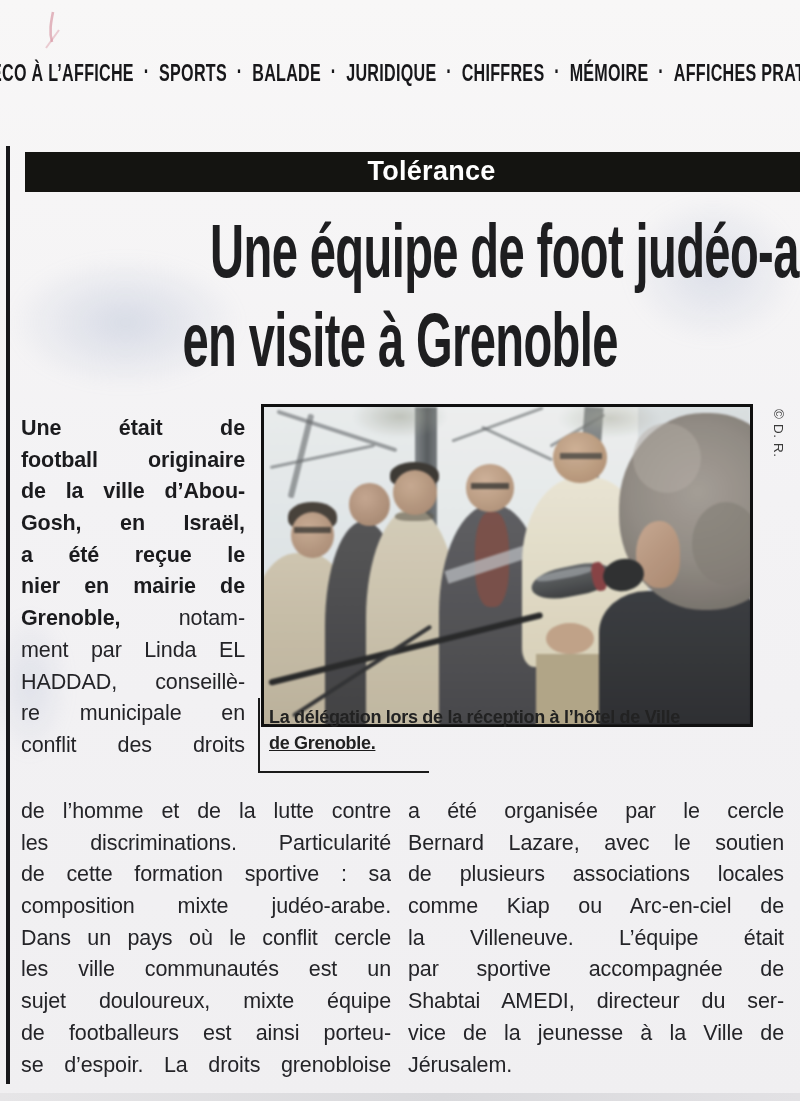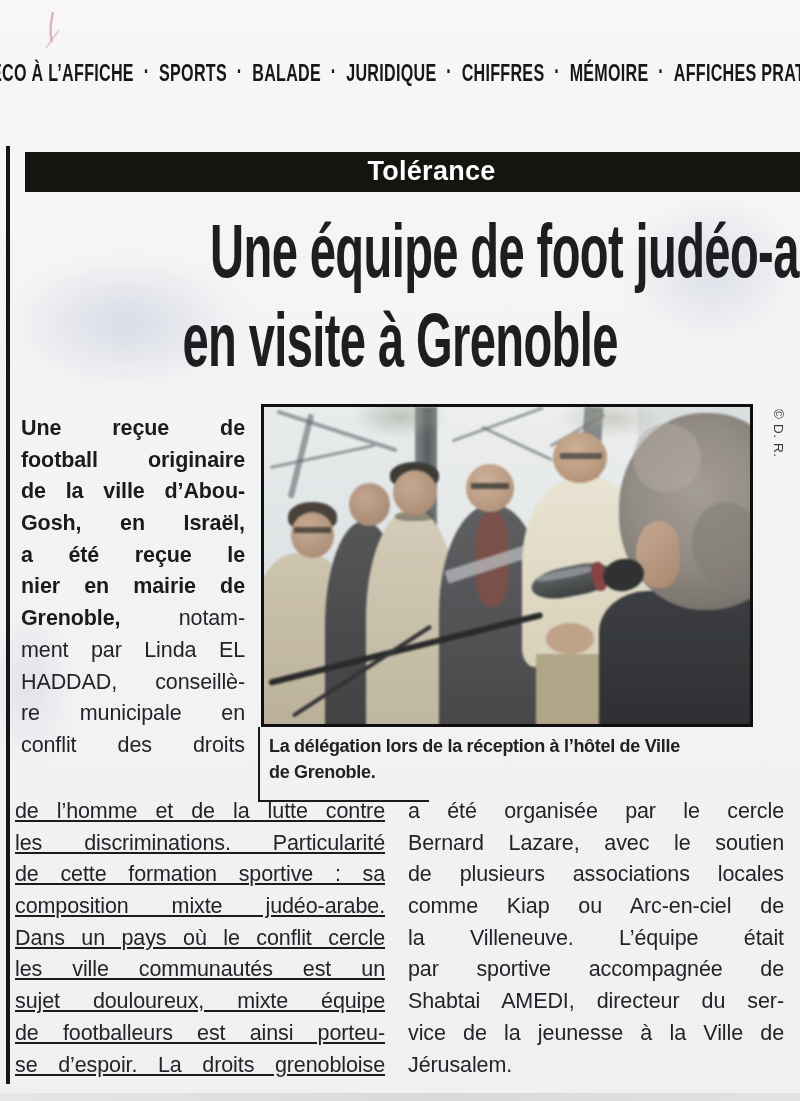--- a/index.html
+++ b/index.html
@@ -30,21 +30,21 @@
   .kicker-label{color:#fff;font-weight:bold;font-size:27px;letter-spacing:.3px;padding-bottom:2px;}
   .headline{position:absolute;top:206px;left:0;width:800px;text-align:center;font-weight:bold;color:#1e1e20;}
   .headline .hl{display:block;line-height:89px;font-size:76px;height:89px;}
   .headline .hl-inner{display:inline-block;transform:scaleX(.62);transform-origin:center;white-space:nowrap;letter-spacing:-1px;}
   
   .line{font-size:21.5px;line-height:31.7px;height:31.7px;overflow:hidden;
     text-align:justify;text-align-last:justify;letter-spacing:-.1px;color:#242428;}
   .line.end{text-align-last:left;}
   .b{font-weight:bold;color:#1b1b1e;}
   .intro-col{position:absolute;left:21px;top:413px;width:224px;}
-  .wide-col{position:absolute;left:15px;top:796px;width:370px;text-decoration:underline;}
+  .wide-col{position:absolute;left:21px;top:796px;width:370px;}
   .right-col{position:absolute;left:408px;top:796px;width:376px;}
   
   .photo-frame{position:absolute;left:261px;top:404px;width:486px;height:317px;
     border:3px solid #101010;background:#dfe5e9;overflow:hidden;}
   .scene{position:absolute;inset:0;filter:blur(1.1px) saturate(.82) contrast(.96);}
   .scene div{position:absolute;}
   .win-left{left:0;top:0;width:31%;height:100%;background:linear-gradient(180deg,#eef2f5 0%,#dfe7ec 55%,#ccd5da 100%);}
   .mullion1{left:31%;top:0;width:4.5%;height:100%;background:linear-gradient(90deg,#7a8187,#4c5258 55%,#6d747a);}
   .win-mid{left:35.5%;top:0;width:42%;height:100%;background:linear-gradient(180deg,#f2f5f7,#e4ebef 60%,#d2dade);}
   .win-right{left:77%;top:0;width:23%;height:100%;background:linear-gradient(180deg,#dde3e8,#c7cfd5);}
@@ -89,22 +89,22 @@
   .boom1{left:1%;top:86%;width:58%;height:2%;background:#17181b;transform:rotate(-14deg);transform-origin:left center;border-radius:3px;}
   .boom2{left:6%;top:97%;width:34%;height:1.4%;background:#232428;transform:rotate(-33deg);transform-origin:left center;border-radius:3px;}
   .mic-body{left:55%;top:50%;width:17%;height:9.5%;background:linear-gradient(180deg,#5a5e63,#2e3135);border-radius:40%/50%;transform:rotate(-11deg);}
   .mic-hl{left:56%;top:51.5%;width:12%;height:2.6%;background:#9aa0a6;opacity:.7;border-radius:40%;transform:rotate(-11deg);}
   .mic-ring{left:67.5%;top:49%;width:2.8%;height:9%;background:#8e3136;border-radius:40%;transform:rotate(-11deg);}
   .mic-tip{left:69.8%;top:48%;width:8.5%;height:10%;background:#1f2124;border-radius:50%;transform:rotate(-11deg);}
   .tone{inset:0;background:rgba(230,220,200,.07);}
   
   .credit{position:absolute;left:786px;top:409px;transform:rotate(90deg);transform-origin:0 0;
     font-size:13.5px;color:#3a3a3a;letter-spacing:.6px;white-space:nowrap;}
-  .caption{position:absolute;left:258px;top:727px;width:494px;height:66px;
-    border-left:2.5px solid #1a1a1a;padding:7px 0 0 9px;}
+  .caption{position:absolute;left:258px;top:698px;width:494px;height:66px;
+    border-left:2.5px solid #1a1a1a;padding:7px 0 0 9px;text-decoration:underline;}
   .caption::after{content:"";position:absolute;left:-2.5px;bottom:-2px;width:34%;height:2.5px;background:#1a1a1a;}
   .cap-line{font-weight:bold;font-size:18px;line-height:25.5px;height:25.5px;overflow:hidden;
     color:#222;letter-spacing:-.3px;}
 </style>
 </head>
 <body>
 
 <div class="page">
 
   <div class="ghost ghost1"></div>
@@ -125,21 +125,21 @@
   <div class="kicker">
     <span class="kicker-label">Tolérance</span>
   </div>
 
   <div class="headline">
     <span class="hl"><span class="hl-inner">Une équipe de foot judéo-arabe</span></span>
     <span class="hl"><span class="hl-inner">en visite à Grenoble</span></span>
   </div>
 
   <div class="intro-col">
-    <div class="line b">Une reçue de</div>
+    <div class="line b">Une était de</div>
     <div class="line b">football originaire</div>
     <div class="line b">de la ville d’Abou-</div>
     <div class="line b">Gosh, en Israël,</div>
     <div class="line b">a été reçue le</div>
     <div class="line b">nier en mairie de</div>
     <div class="line"><span class="b">Grenoble,</span> <span>notam-</span></div>
     <div class="line">ment par Linda EL</div>
     <div class="line">HADDAD, conseillè-</div>
     <div class="line">re municipale en</div>
     <div class="line">conflit des droits</div>

